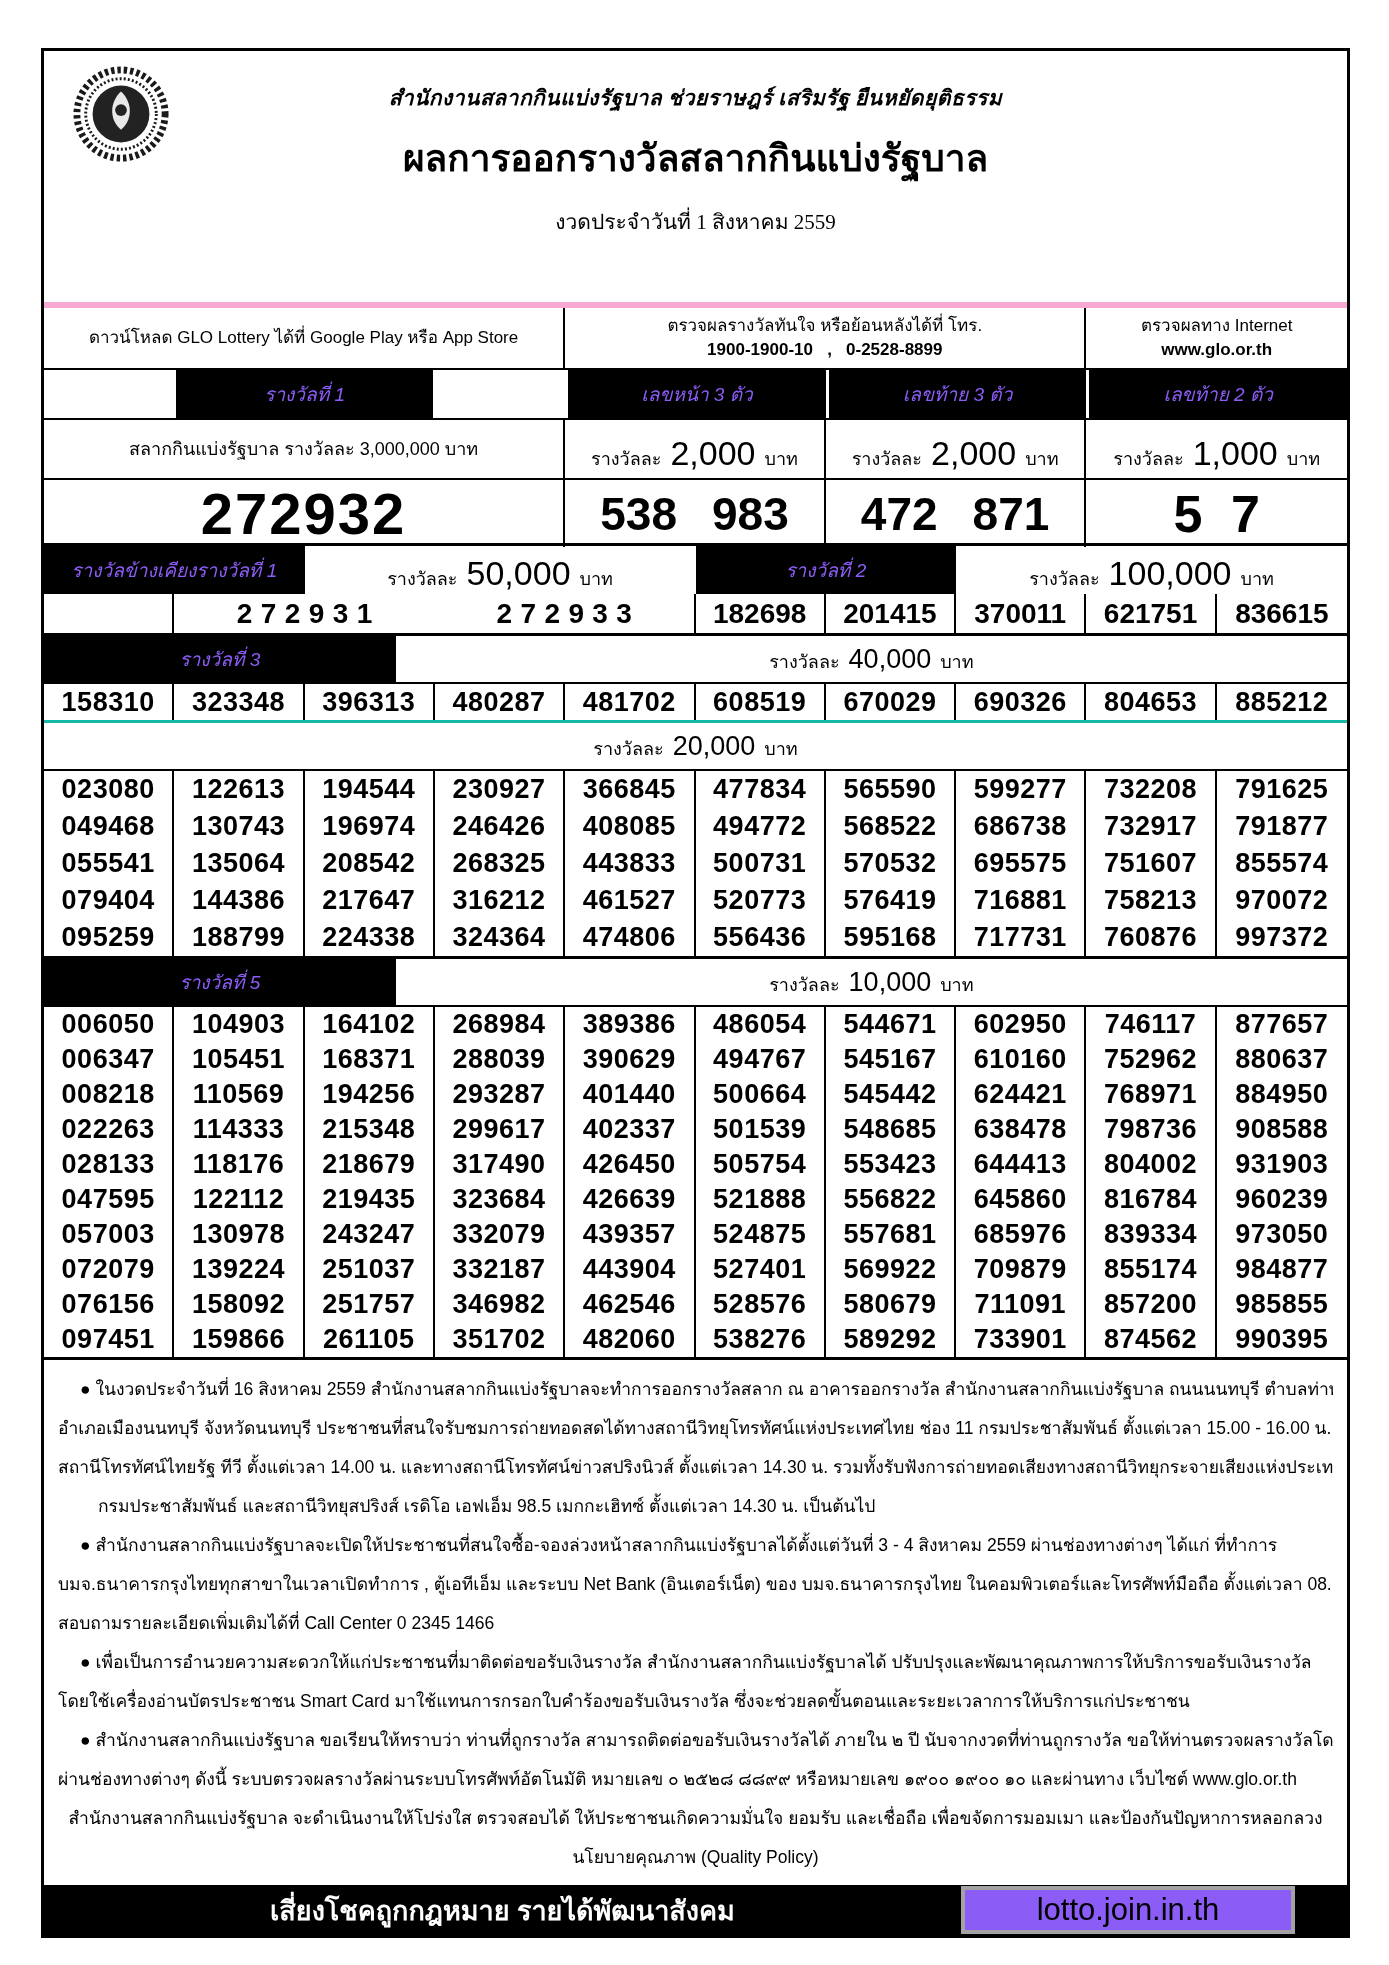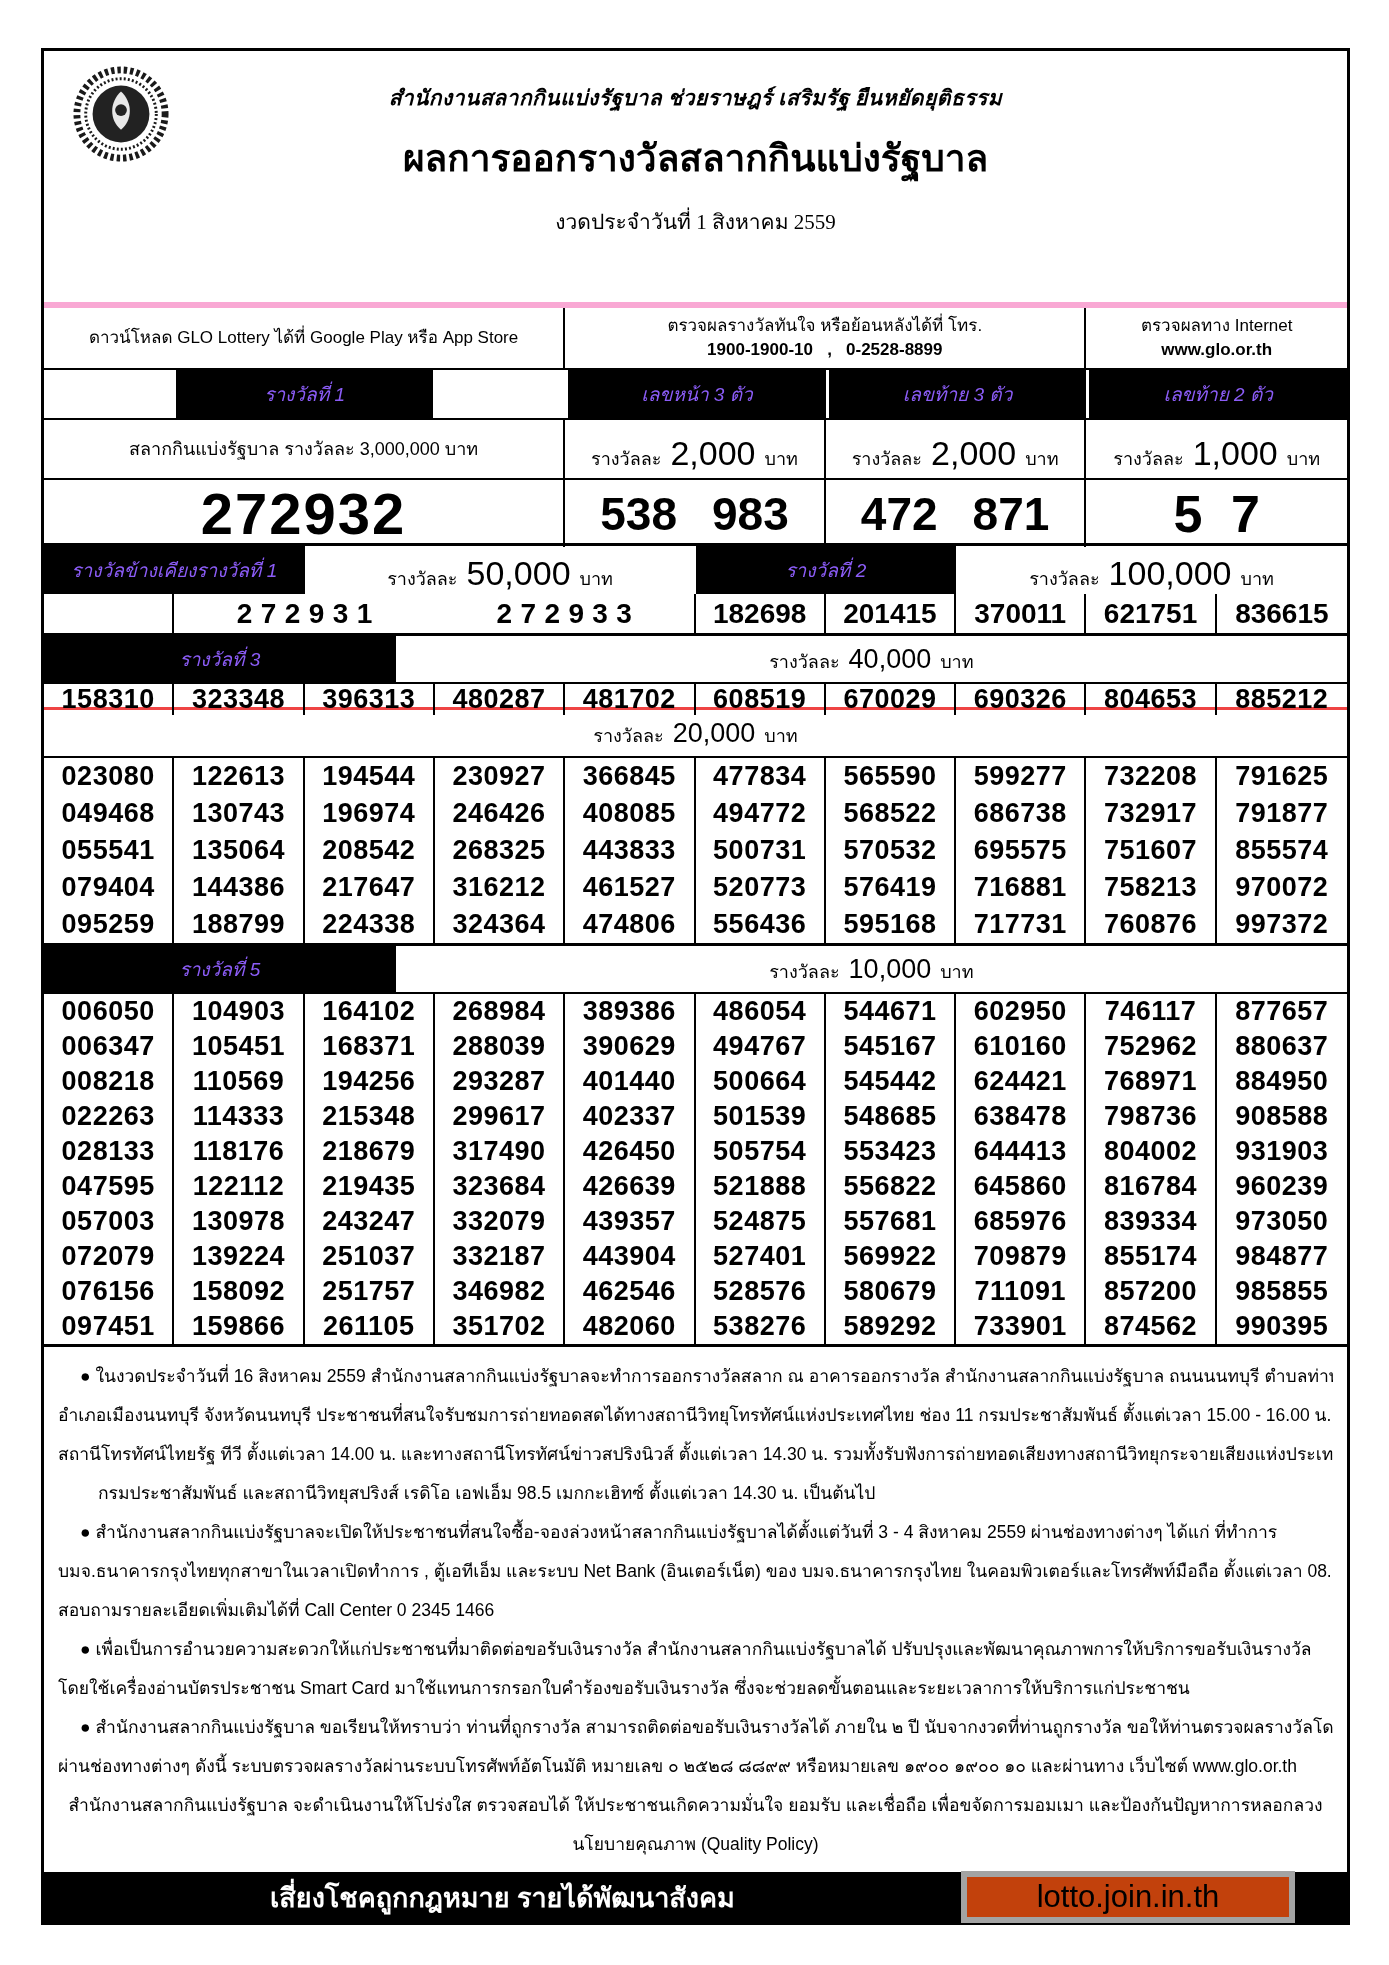--- a/index.html
+++ b/index.html
@@ -48,37 +48,37 @@
 
   .side-row { display:grid; grid-template-columns:1fr 2fr 2fr 1fr 1fr 1fr 1fr 1fr; height:42px; border-bottom:3px solid #000; }
   .side-row > div { display:flex; align-items:center; justify-content:center; font-weight:bold; font-size:28px; }
   .br { border-right:2px solid #000; }
   .spread { letter-spacing:.3em; text-indent:.3em; }
 
   .bandp { display:flex; height:48px; border-bottom:2px solid #000; }
   .bandp .blk { width:27%; }
   .bandp .wht { flex:1; display:flex; align-items:baseline; justify-content:center; gap:9px; padding-top:8px; }
 
-  .p3row { height:26px; border-bottom:3px solid #ef4444; }
+  .p3row { height:39px; border-bottom:3px solid #14b8a6; }
   .p4grid { grid-auto-rows:37px; border-bottom:3px solid #000; }
   .p5grid { grid-auto-rows:35px; border-bottom:3px solid #000; }
 
   
   .notes { padding:10px 14px 6px 14px; }
   .note-line { font-size:17.5px; line-height:39px; white-space:nowrap; overflow:hidden; }
   .note-line.b { padding-left:22px; }
   .note-line.c { padding-left:0px; }
   .note-line.d { padding-left:40px; }
   .note-line.ctr { text-align:center; white-space:normal; }
 
   
   .footbar { display:flex; align-items:center; height:50px; background:#000; color:#fff; margin-top:2px; }
   .slogan { flex:1; text-align:center; font-size:27px; font-weight:bold; }
-  .lotto-box { width:334px; margin-right:52px; background:#c2410c; color:#000; text-align:center;
-               font-size:31px; line-height:40px; border:6px solid #a3a3a3; }
+  .lotto-box { width:334px; margin-right:52px; background:#8b5cf6; color:#000; text-align:center;
+               font-size:31px; line-height:40px; border:4px solid #a3a3a3; }
 </style>
 </head>
 <body>
 
 <div class="page">
   <div class="doc">
 
     <div class="hdr">
       <svg class="emblem" viewBox="0 0 100 100">
         <circle cx="50" cy="50" r="45" fill="#fff" stroke="#1a1a1a" stroke-width="7" stroke-dasharray="3.5 3"></circle>

